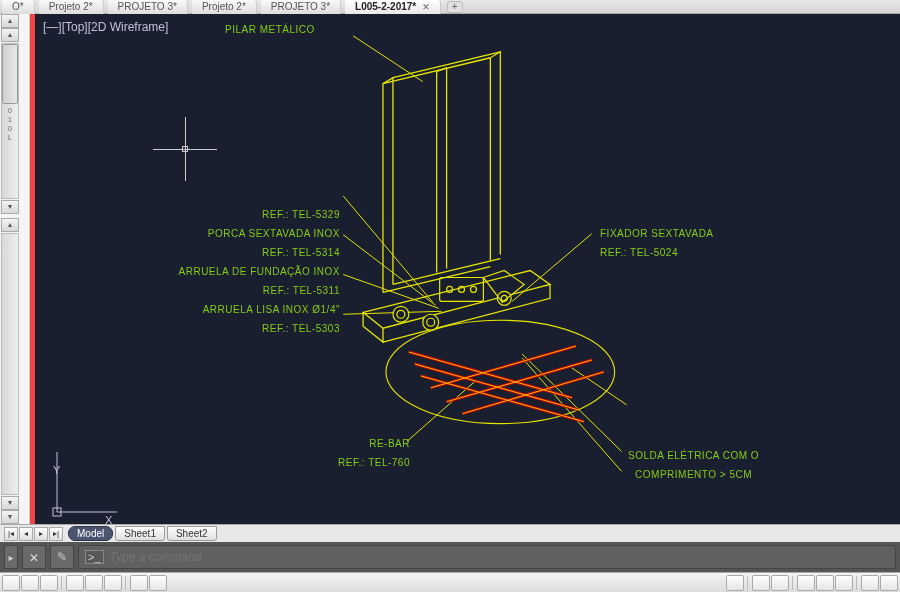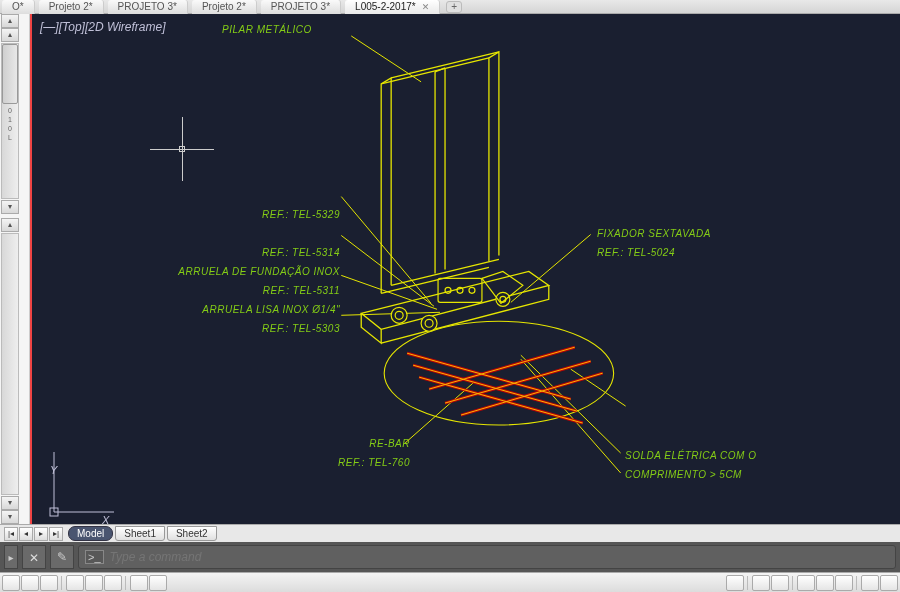--- a/index.html
+++ b/index.html
@@ -27,21 +27,21 @@
     border-radius: 3px 3px 0 0;
     background: linear-gradient(to bottom,#fafafa,#ddd);
     margin: 0 2px;
     height: 14px;
     line-height: 12px;
     position: relative;
   }
   .tab.active {
     background: linear-gradient(to bottom,#fff,#e9e9e9);
     color: #222;
-    font-weight: 400;
+    font-weight: 700;
   }
   .tab .close {
     margin-left: 6px;
     color: #888;
     font-size: 9px;
   }
   .tab-add {
     width: 16px; height: 12px;
     background: #e0e0e0;
     border: 1px solid #bbb;
@@ -91,22 +91,21 @@
   .left-col-bot { display:flex; flex-direction:column; flex:1; width: 18px; margin-left:1px; margin-top:4px;}
   .tiny-scale {
     font-size: 7px; color:#666; text-align:center; height:60px;
     line-height:9px; padding-top:2px;
   }
 
   .viewport {
     flex: 1;
     background: #1a1f30;
     position: relative;
-    border-left: 2px solid #ef4444;
-    font-style: italic;
+    border-left: 5px solid #ef4444;
   }
   .view-label {
     position: absolute;
     top: 6px; left: 8px;
     color: #c0c0d8;
     font-size: 12px;
   }
 
   .ucs {
     position: absolute;
@@ -293,40 +292,40 @@
       <div class="h"></div>
         <div class="v"></div>
         <div class="box"></div>
     </div>
 
     <div class="annot" style="left:190px; top:10px;">PILAR  METÁLICO</div>
 
     <div class="annot leftblock" style="right:560px; top:172px; line-height:19px;">
       <br>
       <span>REF.: TEL-5329</span><br>
-      <br>
+      <span>PORCA SEXTAVADA INOX</span><br>
       <span>REF.: TEL-5314</span><br>
       <span>ARRUELA DE FUNDAÇÃO INOX</span><br>
       <span>REF.: TEL-5311</span><br>
       <span>ARRUELA LISA INOX Ø1/4"</span><br>
       <span>REF.: TEL-5303</span>
     </div>
 
     <div class="annot leftblock" style="right:490px; top:420px; line-height:19px;">
       <span>RE-BAR</span><br>
       <span>REF.: TEL-760</span>
     </div>
 
     <div class="annot rightblock" style="left:565px; top:210px; line-height:19px;">
       <span>FIXADOR SEXTAVADA</span><br>
       <span>REF.: TEL-5024</span>
     </div>
 
 
-    <div class="annot rightblock" style="left:593px; top:432px; line-height:19px;">
+    <div class="annot rightblock" style="left:593px; top:432px; line-height:19px;text-align:center;">
       <span>SOLDA ELÉTRICA COM O</span><br>
       <span>COMPRIMENTO &gt; 5CM</span>
     </div>
 
     <div class="ucs">
       <svg width="80" height="80" style="position:absolute; bottom:0; left:0;">
         <line x1="8" y1="72" x2="8" y2="12" stroke="#bfc0d8" stroke-width="1"></line>
         <line x1="8" y1="72" x2="68" y2="72" stroke="#bfc0d8" stroke-width="1"></line>
         <rect x="4" y="68" width="8" height="8" fill="none" stroke="#bfc0d8"></rect>
       </svg>

